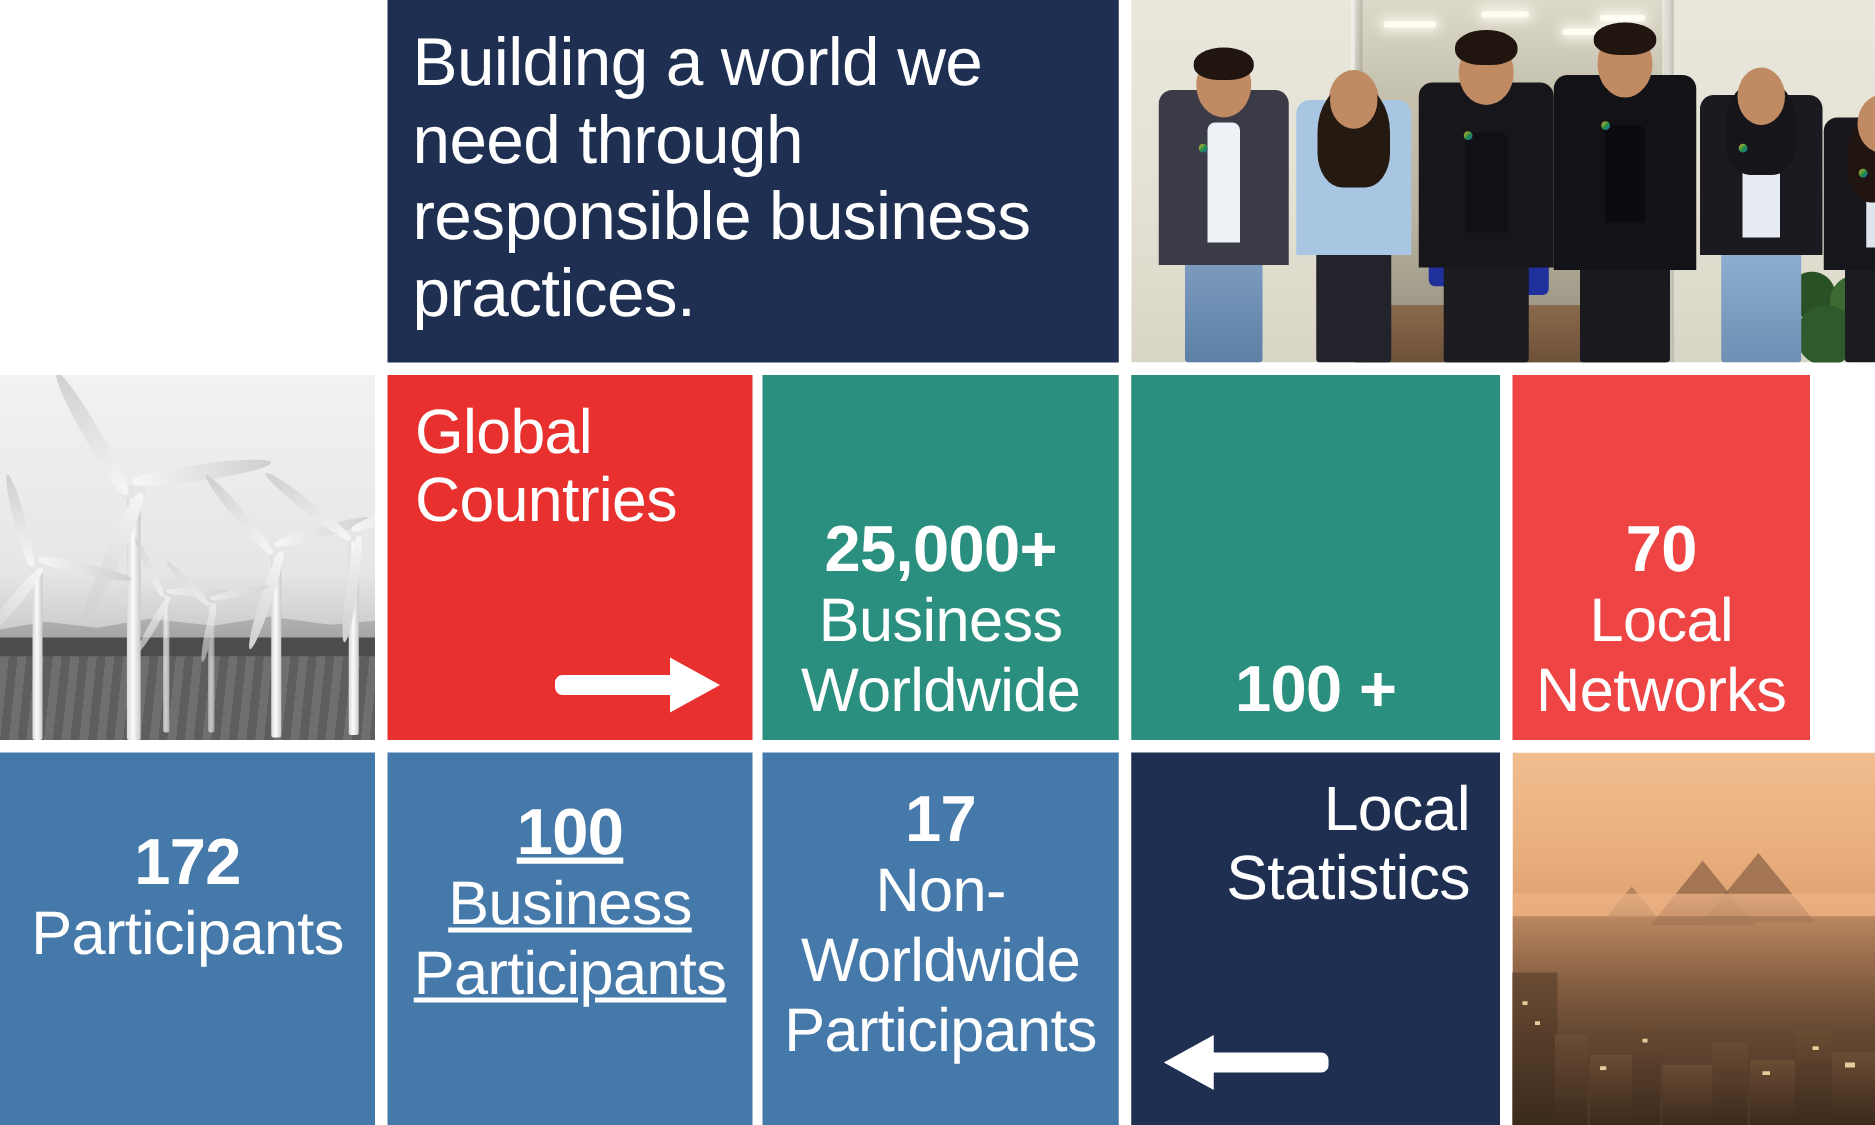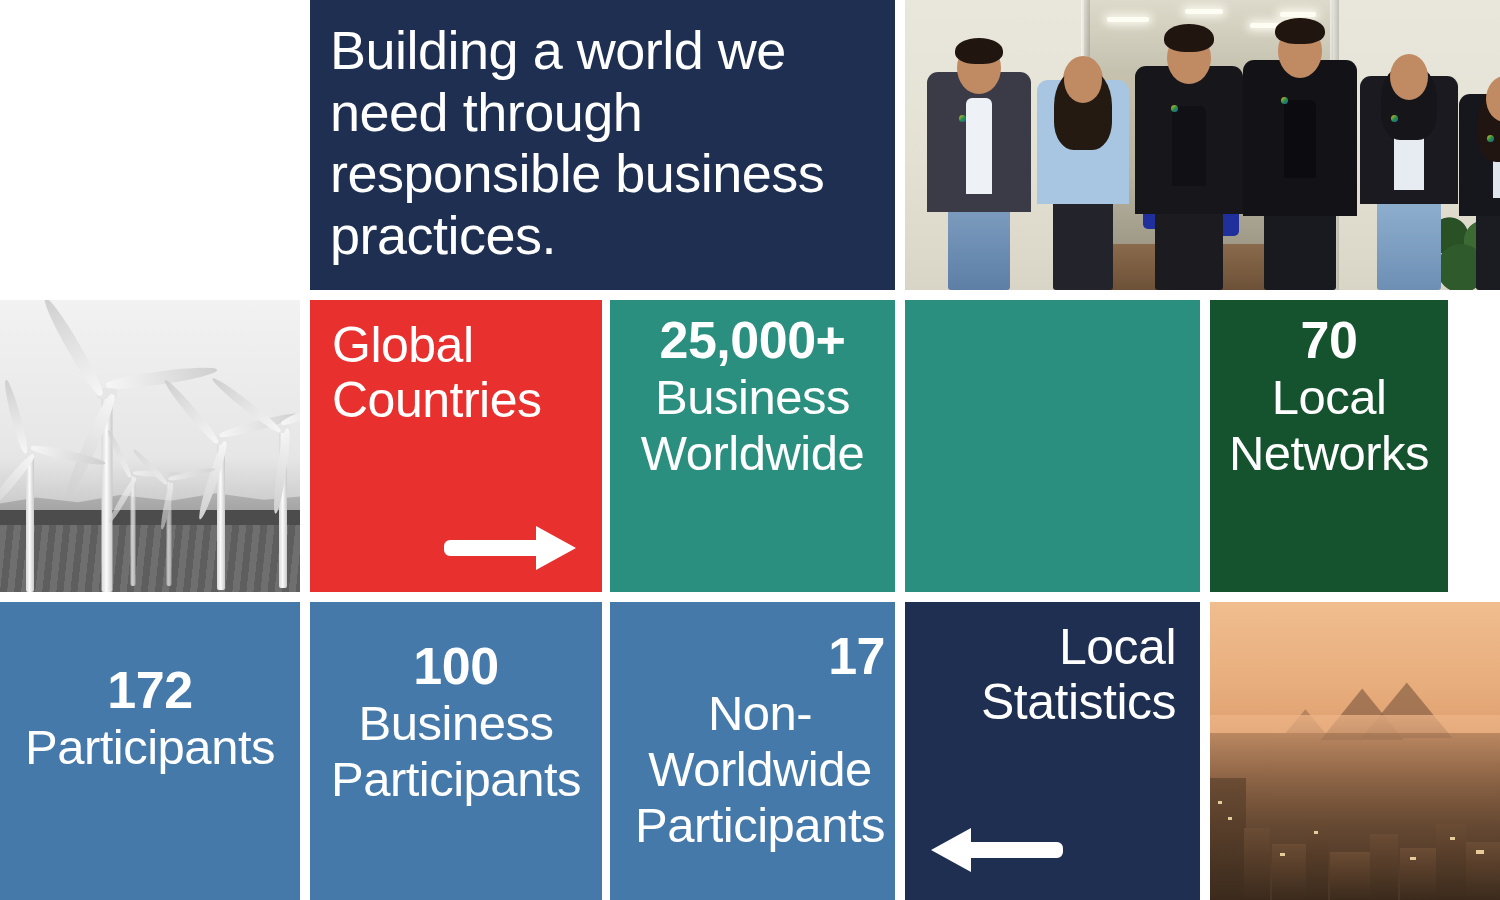--- a/index.html
+++ b/index.html
@@ -57,21 +57,21 @@
     position: absolute;
     inset: 0;
     display: flex;
     flex-direction: column;
     align-items: center;
     justify-content: flex-start;
     padding: 58px 10px 10px 10px;
     text-align: center;
   }
 
-  .stat-wrap.mid { justify-content: flex-start; padding-top: 10px; }
+  .stat-wrap.mid { justify-content: flex-end; padding-top: 10px; }
 
   .stat-number {
     font-size: 52px;
     font-weight: 700;
     line-height: 1.16;
     letter-spacing: -0.5px;
   }
 
   .stat-label {
     font-size: 49px;
@@ -373,48 +373,49 @@
   <div class="tile" style="left:610px; top:300px; width:285px; height:292px; background:#2A8F7F;">
     <div class="stat-wrap mid">
       <div class="stat-number">25,000+</div>
       <div class="stat-label">Business
 Worldwide</div>
     </div>
   </div>
 
   <div class="tile" style="left:905px; top:300px; width:295px; height:292px; background:#2A8F7F;">
     <div class="stat-wrap mid">
-    </div>
-  </div>
-
-  <div class="tile" style="left:1210px; top:300px; width:238px; height:292px; background:#14532d;">
+      <div class="stat-number">100 +</div>
+    </div>
+  </div>
+
+  <div class="tile" style="left:1210px; top:300px; width:238px; height:292px; background:#ef4444;">
     <div class="stat-wrap mid">
       <div class="stat-number">70</div>
       <div class="stat-label">Local
 Networks</div>
     </div>
   </div>
 
   <div class="tile" style="left:0px; top:602px; width:300px; height:298px; background:#4579AA;">
     <div class="stat-wrap">
       <div class="stat-number">172</div>
       <div class="stat-label">Participants</div>
     </div>
   </div>
 
   <div class="tile" style="left:310px; top:602px; width:292px; height:298px; background:#4579AA;">
-    <div class="stat-wrap" style="padding-top:34px;">
+    <div class="stat-wrap" style="padding-top:34px;text-decoration:underline;">
       <div class="stat-number">100</div>
       <div class="stat-label">Business
 Participants</div>
     </div>
   </div>
 
   <div class="tile" style="left:610px; top:602px; width:285px; height:298px; background:#4579AA;">
-    <div class="stat-wrap" style="padding-top:24px;align-items:flex-end;">
+    <div class="stat-wrap" style="padding-top:24px;">
       <div class="stat-number">17</div>
       <div class="stat-label">Non-
 Worldwide
 Participants</div>
     </div>
   </div>
 
   <div class="tile" style="left:905px; top:602px; width:295px; height:298px; background:#1E2F51;">
     <div class="tile-pad" style="align-items:flex-end; padding:18px 24px;">
       <div class="label-text" style="text-align:right;">Local

